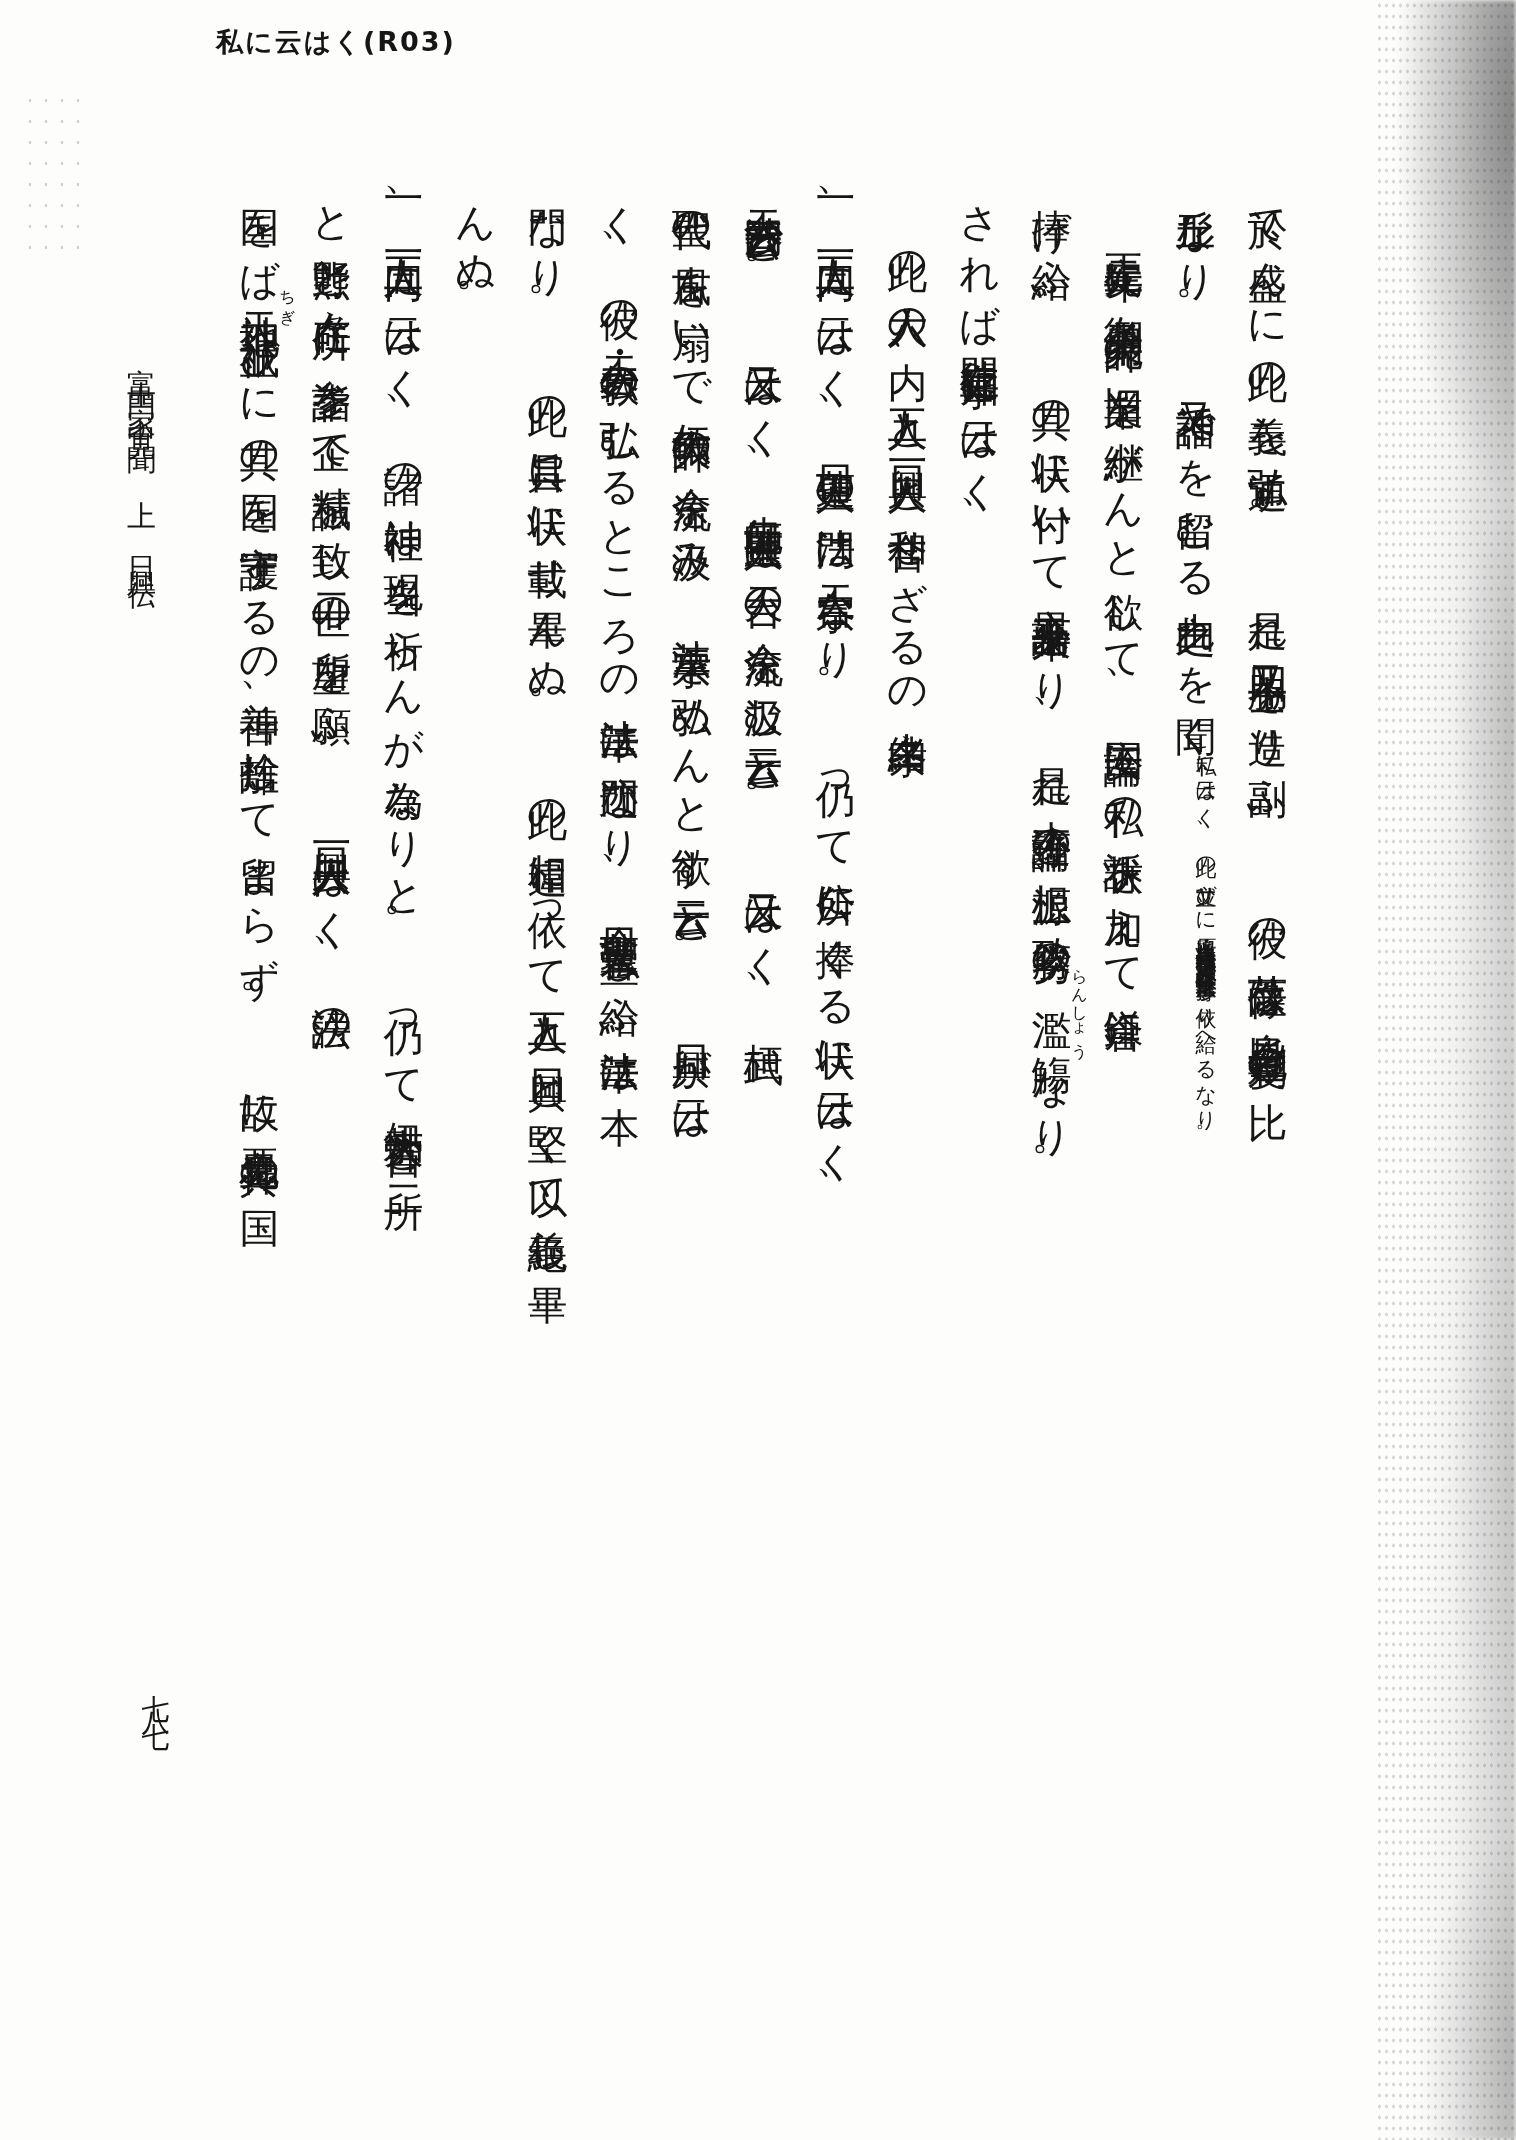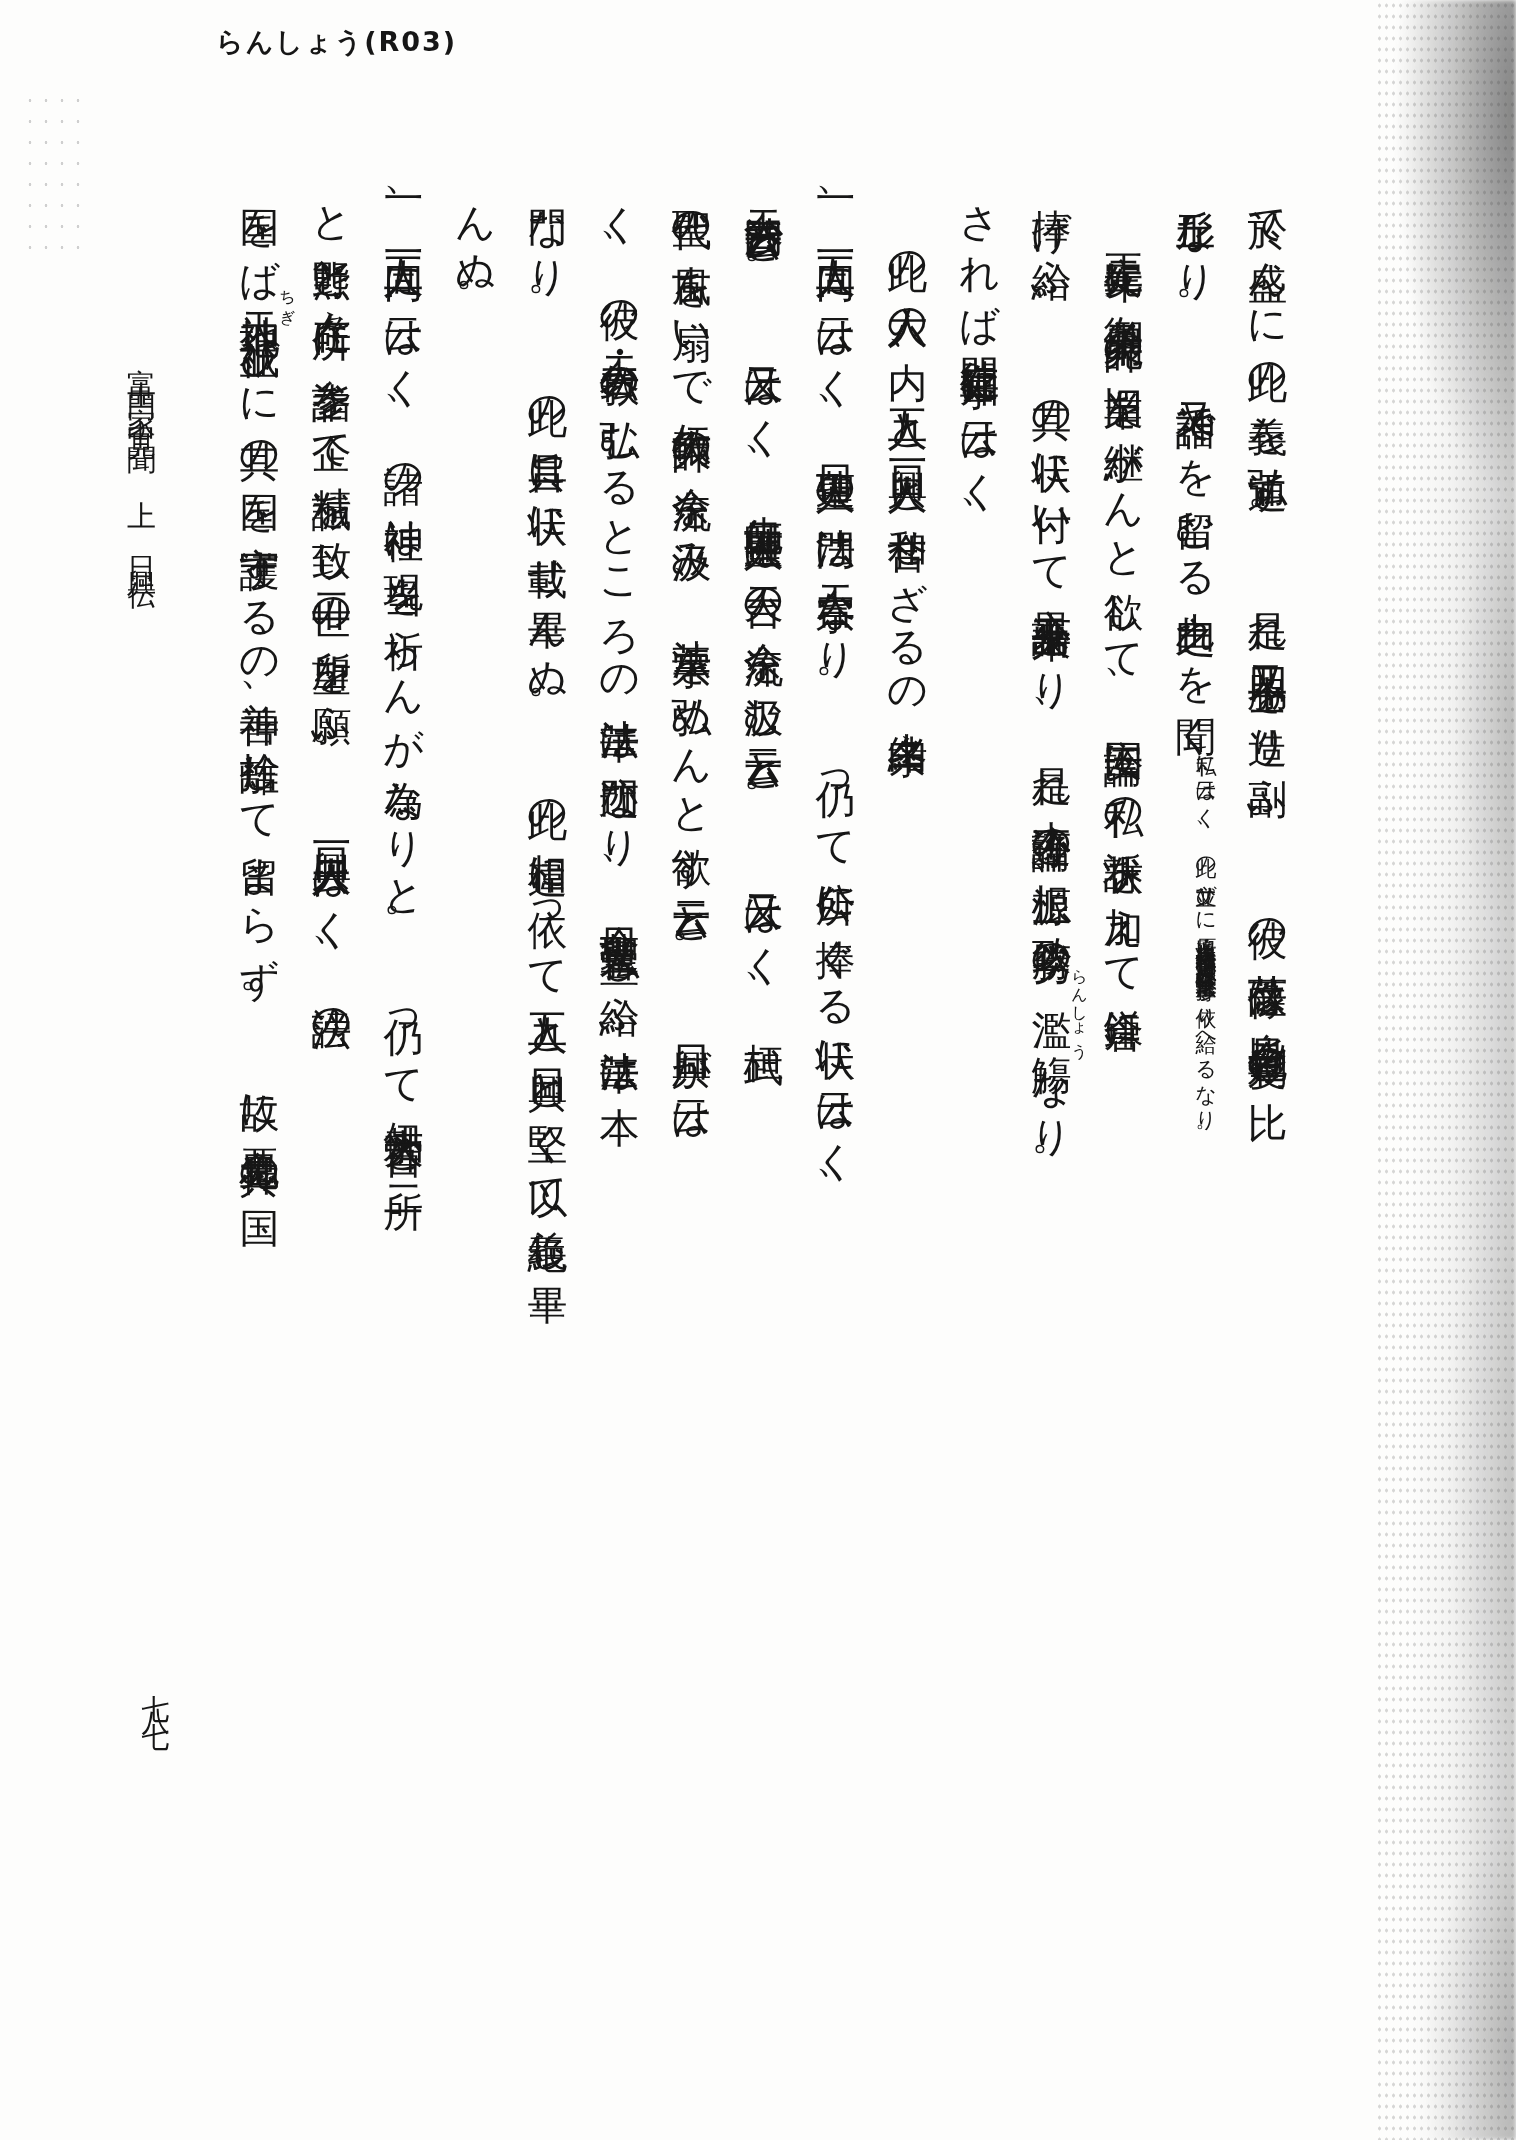--- a/index.html
+++ b/index.html
@@ -89,21 +89,21 @@
     pointer-events:none;
   }
 </style>
 </head>
 <body>
 
 <div class="scan-shadow"></div>
 <div class="scan-speckle"></div>
 <div class="scan-speckle-left"></div>
 
-<div class="page-header">らんしょう(R03)</div>
+<div class="page-header">私に云はく(R03)</div>
 
 <div class="main-text">
     <div class="col">於て盛んに此の義を弘通す。　是れ又四脇士を造り副ふ。　彼の菩薩像は身皆金色剃髪の比</div>
     <div class="col">丘形なり。　又神詣でを留むる由之れを聞く<span class="warichu">私に云はく、此の文並びに原殿返状等・報恩抄・唱法華題目抄・観心本尊抄・宝軽法重抄等に依り給へるなり。</span></div>
     <div class="col ind1">正安元年に御弟子衆先師の旧業を継がんと欲して、安国論に私の訴状を加えて鎌倉に</div>
     <div class="col">捧げ給ふ。　其の状に付いて亦異論出来せり、是れ本迹諍論の根源、一致勝劣の<ruby>濫觴<rt>らんしょう</rt></ruby>なり。</div>
     <div class="col">されば門徒存知事に云はく、</div>
     <div class="col ind1">此の六人の内、五人と日興一人と和合せざるの由緒条々</div>
     <div class="col">一、五人一同に云はく、日蓮聖人の法門は天台宗なり。　仍って公所に捧ぐる状に云はく、</div>
     <div class="col">天台沙門云云と。　又云はく、先師日蓮聖人は天台の余流を汲む云云と。　又云はく、桓武</div>

